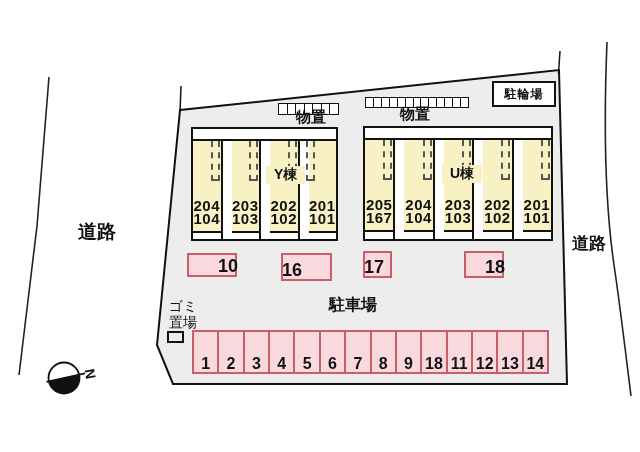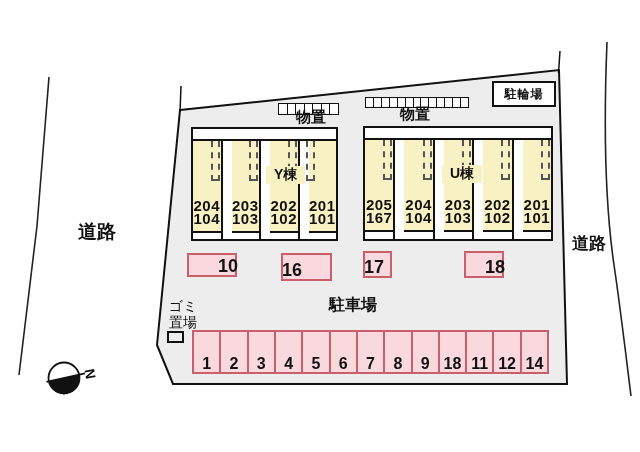--- a/index.html
+++ b/index.html
@@ -220,16 +220,17 @@
       <div class="stall">3</div>
       <div class="stall">4</div>
       <div class="stall">5</div>
       <div class="stall">6</div>
       <div class="stall">7</div>
       <div class="stall">8</div>
       <div class="stall">9</div>
       <div class="stall">18</div>
       <div class="stall">11</div>
       <div class="stall">12</div>
+      <div class="stall">13</div>
       <div class="stall">14</div>
     </div>
 
 </div>
 
 </body></html>

